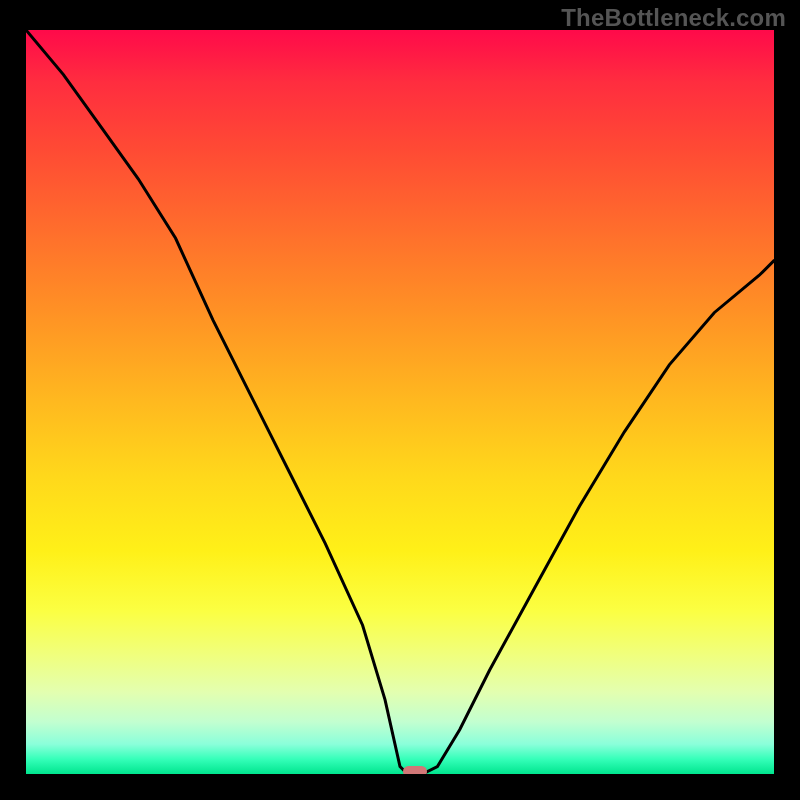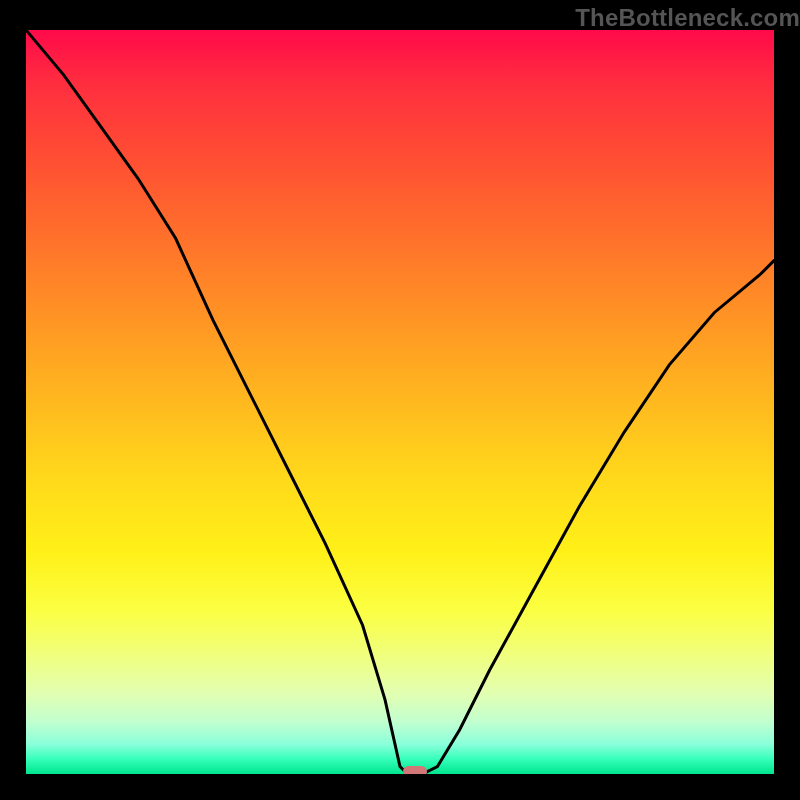--- a/index.html
+++ b/index.html
@@ -13,21 +13,21 @@
   }
   .frame {
     position: relative;
     width: 800px;
     height: 800px;
     background: #000;
   }
   .watermark {
     position: absolute;
     top: 4px;
-    right: 0;
+    right: 14px;
     color: #555;
     font-size: 24px;
     font-weight: 600;
     letter-spacing: 0.2px;
     z-index: 10;
   }
   .plot-area {
     position: absolute;
     left: 26px;
     top: 30px;

